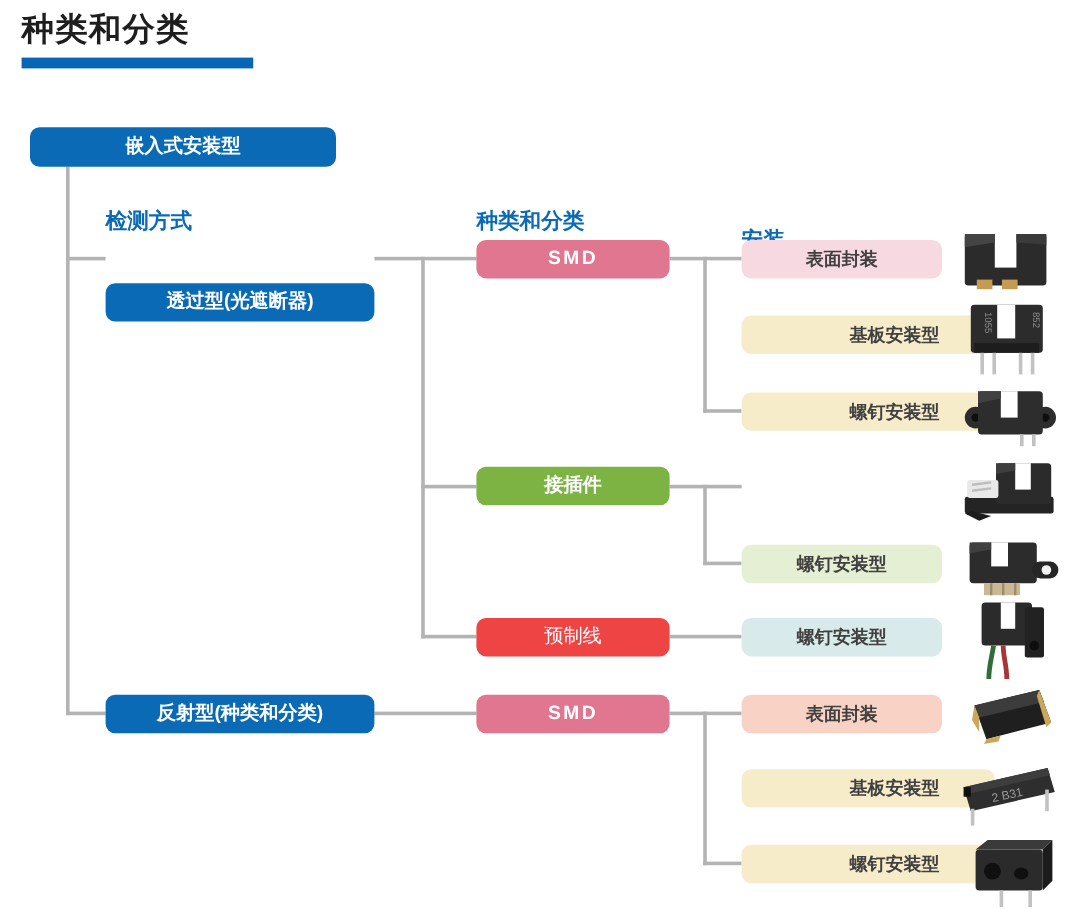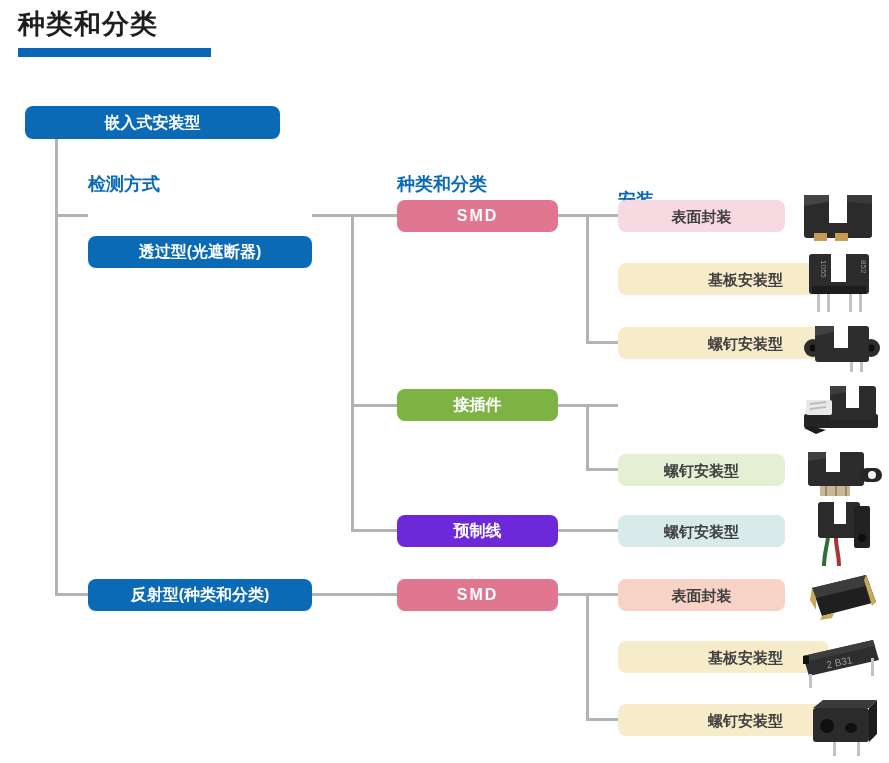--- a/index.html
+++ b/index.html
@@ -7,21 +7,21 @@
   .canvas{position:relative;width:889px;height:763px;background:#ffffff;overflow:hidden;}
 
   .page-title{position:absolute;left:18px;top:6px;font-size:27px;font-weight:800;color:#1e1e1e;letter-spacing:1px;}
   .title-underline{position:absolute;left:18px;top:48px;width:193px;height:9px;background:#0665b4;}
 
   .node{position:absolute;display:flex;align-items:center;justify-content:center;
         border-radius:8px;font-size:16px;line-height:1;white-space:nowrap;}
   .blue{background:#0a6ab5;color:#ffffff;font-weight:600;}
   .pink{background:#e0768f;color:#ffffff;font-weight:600;letter-spacing:2px;}
   .green{background:#7cb342;color:#ffffff;font-weight:600;}
-  .teal{background:#6d28d9;color:#ffffff;font-weight:700;text-align:right;}
+  .teal{background:#ef4444;color:#ffffff;font-weight:400;text-align:right;}
   .tint{color:#404040;font-size:15px;font-weight:700;}
   .tint-pink{background:#f7d9e2;}
   .tint-cream{background:#f6ecca;padding-left:44px;}
   .tint-green{background:#e5efd3;}
   .tint-teal{background:#d8eaea;}
   .tint-salmon{background:#f8d3c5;}
 
   .col-header{position:absolute;text-align:left;font-size:18px;font-weight:700;color:#0a6ab5;}
 
   .line{position:absolute;background:#b3b3b3;}

